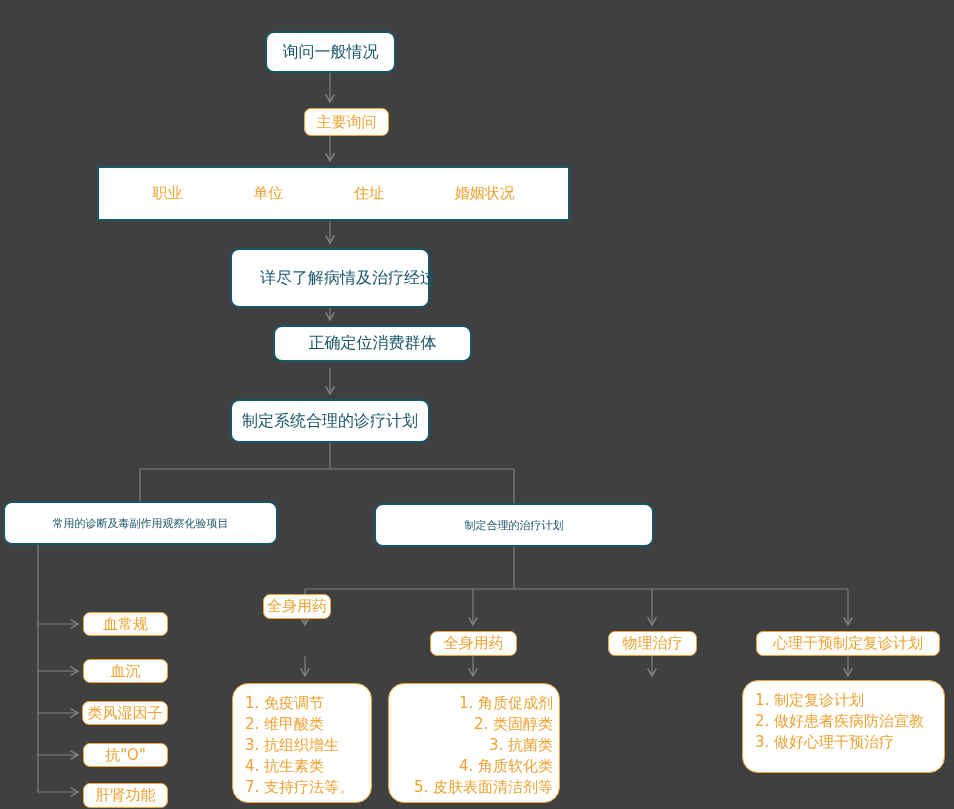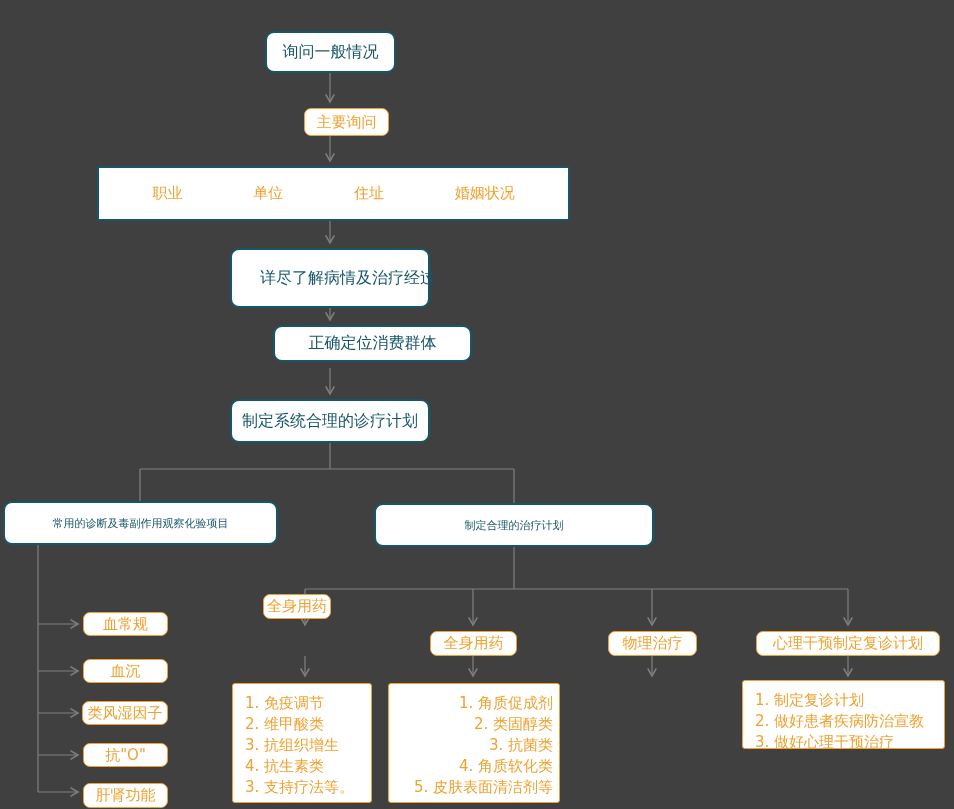--- a/index.html
+++ b/index.html
@@ -42,21 +42,21 @@
   .infobox{
     justify-content:space-around;
     padding:0 18px;
   }
   .infobox span{color:var(--orange);font-size:15px;}
   .list{
     flex-direction:column;
     align-items:flex-start;justify-content:flex-start;
     padding:9px 6px 0 12px;
     text-align:left;
-    border-radius:3px;
+    border-radius:16px;
   }
   .list div{line-height:21px;font-size:15px;}
 </style>
 </head>
 <body>
 
 <div class="canvas">
 
   <svg class="connectors" width="954" height="809">
     <defs>
@@ -126,31 +126,31 @@
   <div class="node orange" style="left:263px;top:594px;width:68px;height:25px;">全身用药</div>
   <div class="node orange" style="left:430px;top:631px;width:87px;height:25px;">全身用药</div>
   <div class="node orange" style="left:608px;top:631px;width:89px;height:25px;">物理治疗</div>
   <div class="node orange" style="left:756px;top:631px;width:184px;height:25px;">心理干预制定复诊计划</div>
 
   <div class="node orange list" style="left:232px;top:683px;width:140px;height:120px;">
     <div>1. 免疫调节</div>
     <div>2. 维甲酸类</div>
     <div>3. 抗组织增生</div>
     <div>4. 抗生素类</div>
-    <div>3. 支持疗法等。</div>
+    <div>7. 支持疗法等。</div>
   </div>
 
   <div class="node orange list" style="left:388px;top:683px;width:172px;height:120px;align-items:flex-end;">
     <div>1. 角质促成剂</div>
     <div>2. 类固醇类</div>
     <div>3. 抗菌类</div>
     <div>4. 角质软化类</div>
     <div>5. 皮肤表面清洁剂等</div>
   </div>
 
 
-  <div class="node orange list" style="left:742px;top:680px;width:203px;height:69px;">
+  <div class="node orange list" style="left:742px;top:680px;width:203px;height:93px;">
     <div>1. 制定复诊计划</div>
     <div>2. 做好患者疾病防治宣教</div>
     <div>3. 做好心理干预治疗</div>
   </div>
 
 </div>
 
 </body></html>

